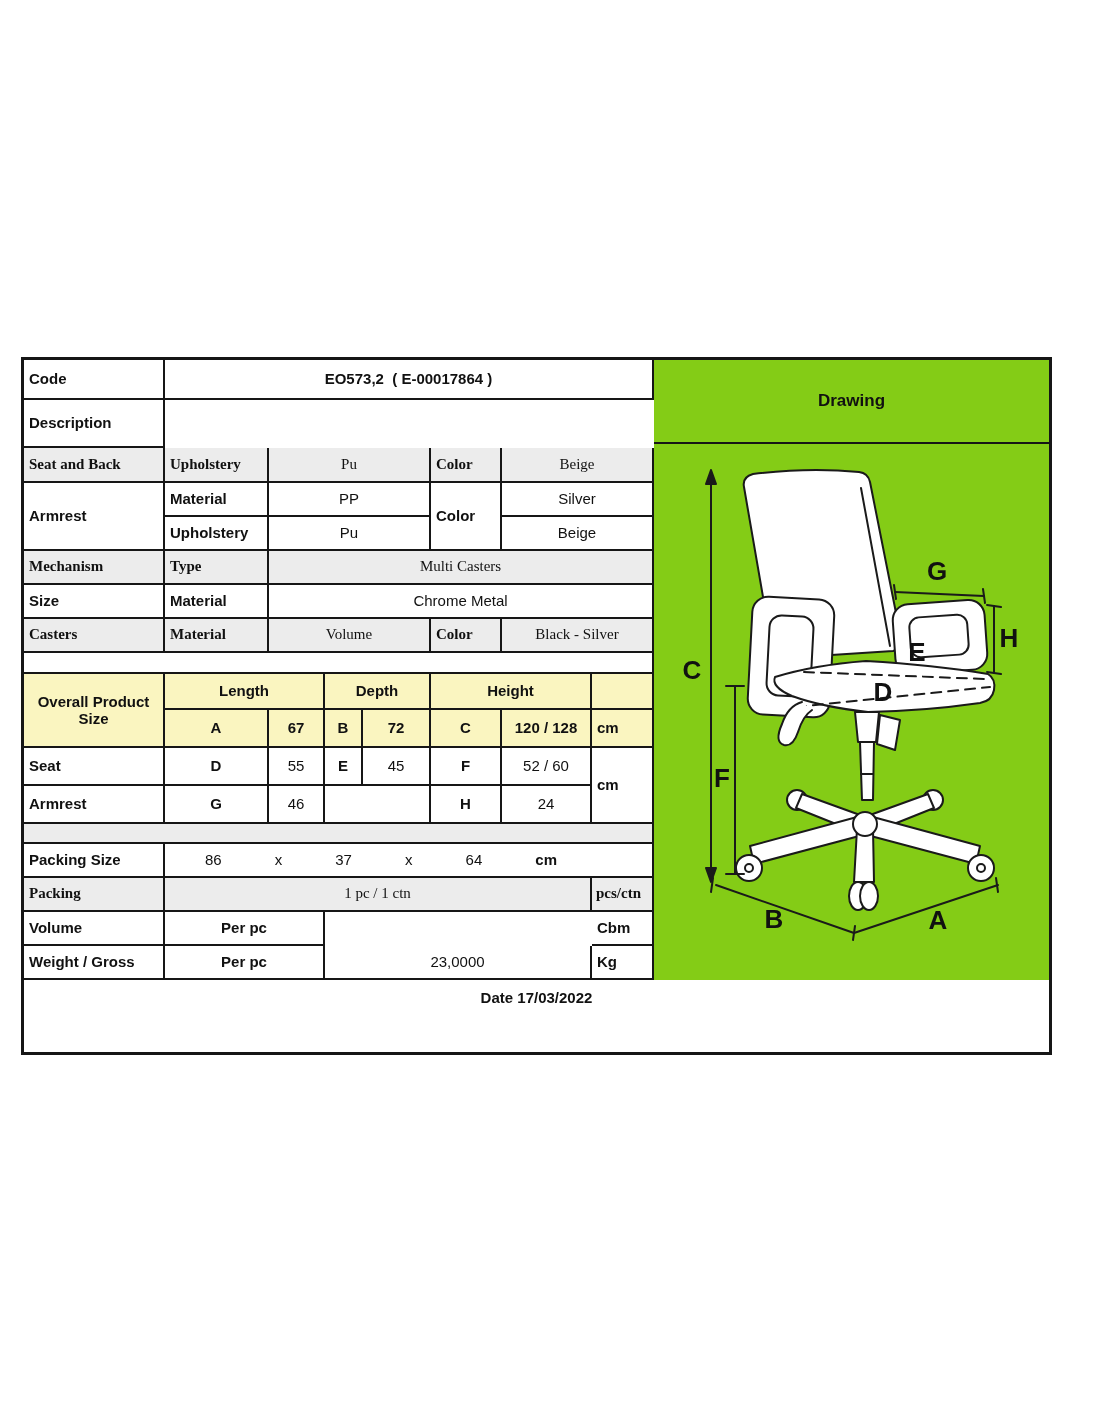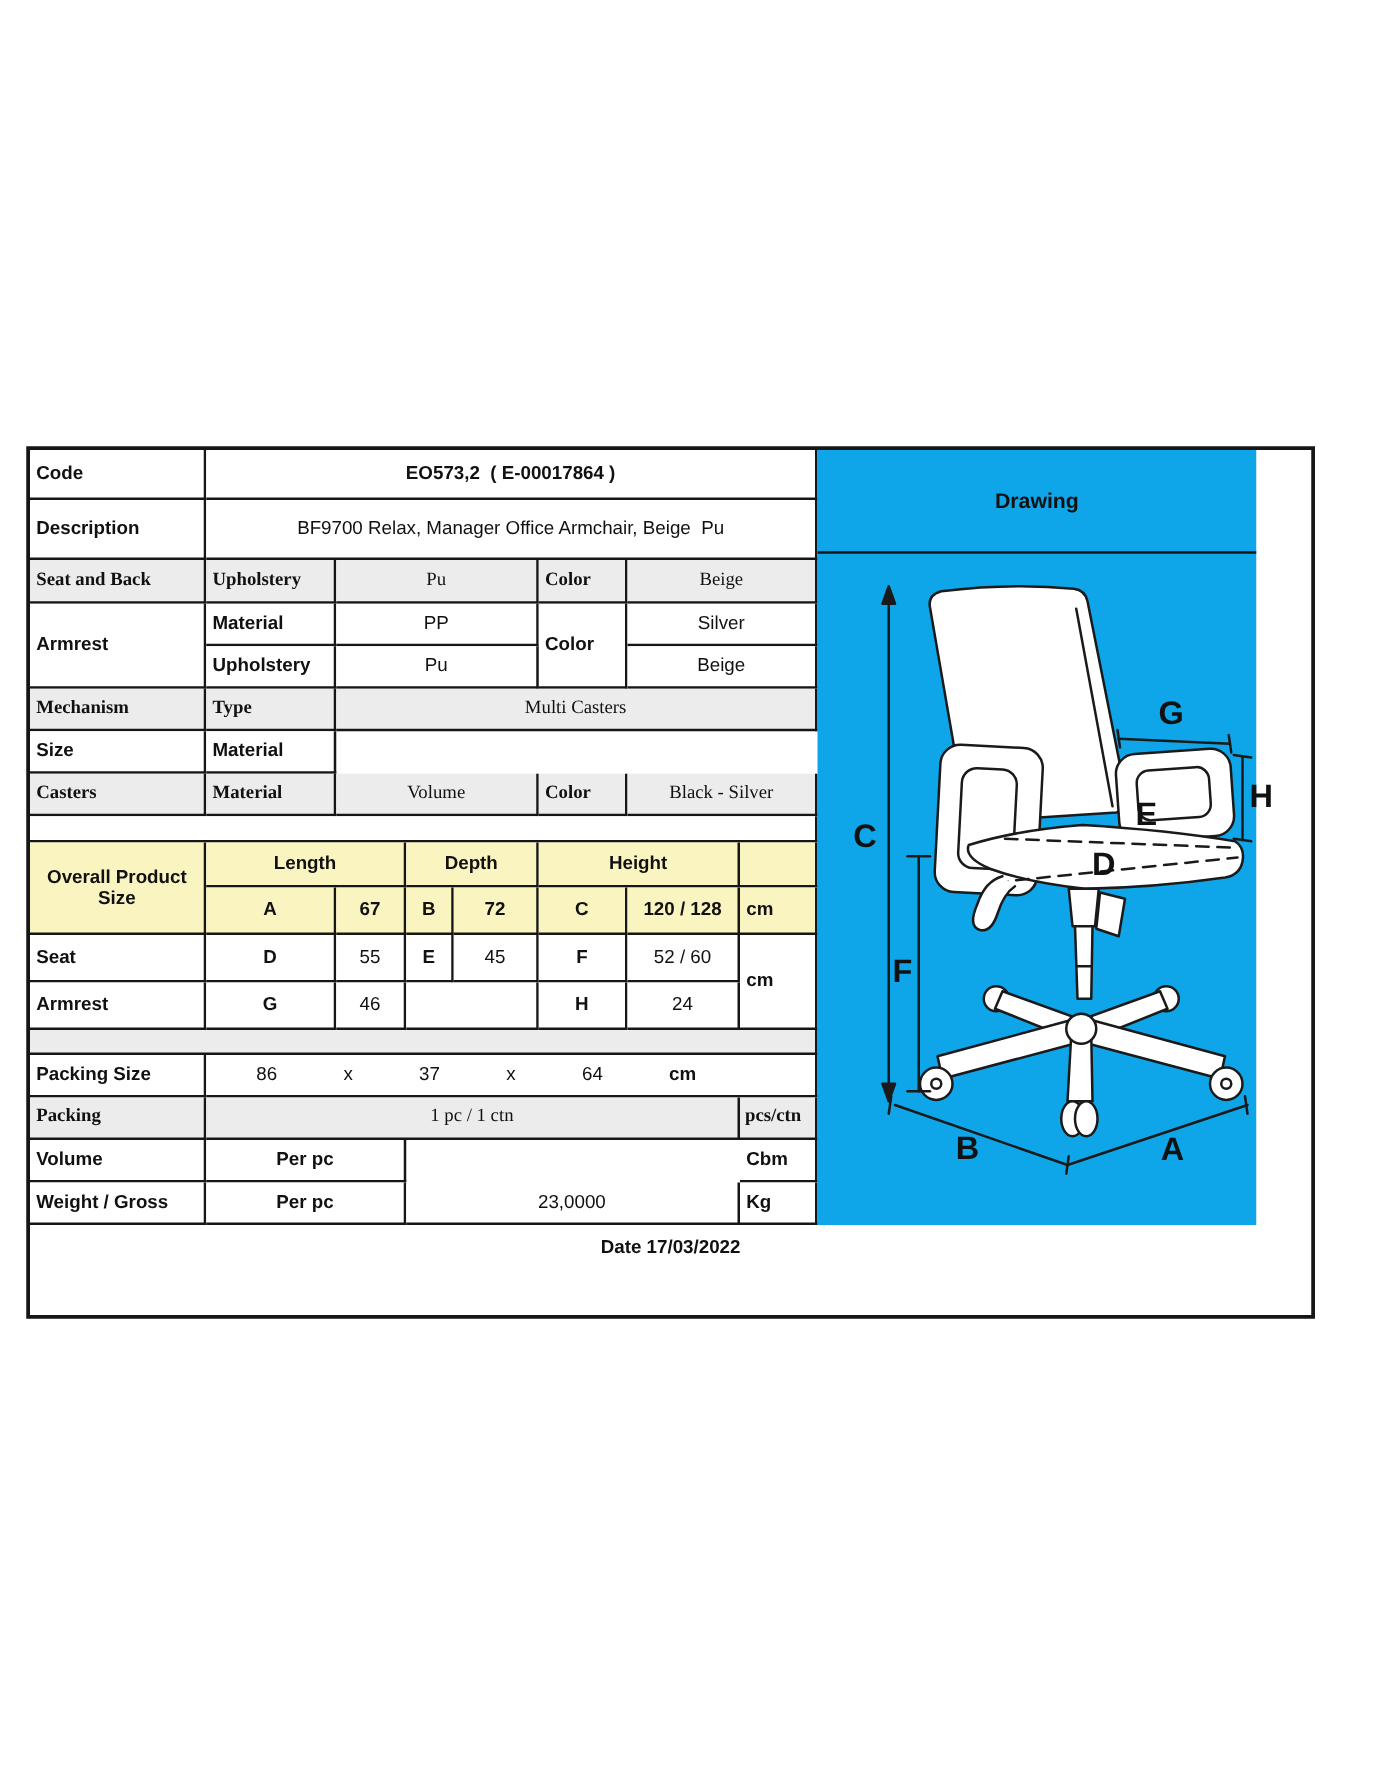--- a/index.html
+++ b/index.html
@@ -15,41 +15,40 @@
          grid-template-rows:40px 48px 35px 34px 34px 34px 34px 34px 21px 36px 38px 38px 38px 20px 34px 34px 34px 34px;}
   .c{border-right:2px solid var(--bd);border-bottom:2px solid var(--bd);box-sizing:border-box;
      display:flex;align-items:center;justify-content:center;font-size:15px;line-height:1.15;
      text-align:center;overflow:hidden;background:#fff;}
   .lab{justify-content:flex-start;text-align:left;padding-left:5px;font-weight:700;}
   .b{font-weight:700;}
   .g{background:var(--shade);font-family:Liberation Serif, serif;}
   .y{background:var(--yellow);}
   .pre{white-space:pre;}
   .psrow{justify-content:space-between;padding:0 95px 0 40px;}
-  .dcol{width:351px;display:flex;flex-direction:column;background:#0ea5e9;}
+  .dcol{width:395px;display:flex;flex-direction:column;background:#84cc16;}
   .dhead{height:88px;border-bottom:2px solid var(--bd);box-sizing:border-box;display:flex;align-items:center;justify-content:center;
          font-weight:700;font-size:17px;}
   .darea{flex:1;position:relative;}
   .date-row{height:34px;display:flex;align-items:center;justify-content:center;font-weight:700;font-size:15px;}
   svg text{font-family:"Liberation Sans",sans-serif;font-weight:700;fill:#111;}
 </style>
 </head>
 <body>
 
 <div class="sheet">
   <div class="tbl">
 
 
     <div class="main">
       <div class="lgrid">
 
         <div class="c lab" style="grid-area:1/1/2/2">Code</div>
         <div class="c b pre" style="grid-area:1/2/2/9">EO573,2  ( E-00017864 )</div>
         <div class="c lab" style="grid-area:2/1/3/2">Description</div>
-        <div class="c pre" style="grid-area:2/2/3/9">BF9700 Relax, Manager Office Armchair, Beige  Pu</div>
 
         <div class="c lab g" style="grid-area:3/1/4/2">Seat and Back</div>
         <div class="c lab g" style="grid-area:3/2/4/3">Upholstery</div>
         <div class="c g" style="grid-area:3/3/4/6">Pu</div>
         <div class="c lab g" style="grid-area:3/6/4/7">Color</div>
         <div class="c g" style="grid-area:3/7/4/9">Beige</div>
 
         <div class="c lab" style="grid-area:4/1/6/2">Armrest</div>
         <div class="c lab" style="grid-area:4/2/5/3">Material</div>
         <div class="c" style="grid-area:4/3/5/6">PP</div>
@@ -58,20 +57,21 @@
         <div class="c lab" style="grid-area:5/2/6/3">Upholstery</div>
         <div class="c" style="grid-area:5/3/6/6">Pu</div>
         <div class="c" style="grid-area:5/7/6/9">Beige</div>
 
         <div class="c lab g" style="grid-area:6/1/7/2">Mechanism</div>
         <div class="c lab g" style="grid-area:6/2/7/3">Type</div>
         <div class="c g" style="grid-area:6/3/7/9">Multi Casters</div>
 
         <div class="c lab" style="grid-area:7/1/8/2">Size</div>
         <div class="c lab" style="grid-area:7/2/8/3">Material</div>
+        <div class="c" style="grid-area:7/3/8/9">Chrome Metal</div>
 
         <div class="c lab g" style="grid-area:8/1/9/2">Casters</div>
         <div class="c lab g" style="grid-area:8/2/9/3">Material</div>
         <div class="c g" style="grid-area:8/3/9/6">Volume</div>
         <div class="c lab g" style="grid-area:8/6/9/7">Color</div>
         <div class="c g" style="grid-area:8/7/9/9">Black - Silver</div>
 
         <div class="c" style="grid-area:9/1/10/9"></div>
 
         <div class="c b y" style="grid-area:10/1/12/2;padding:0 4px">Overall Product Size</div>

